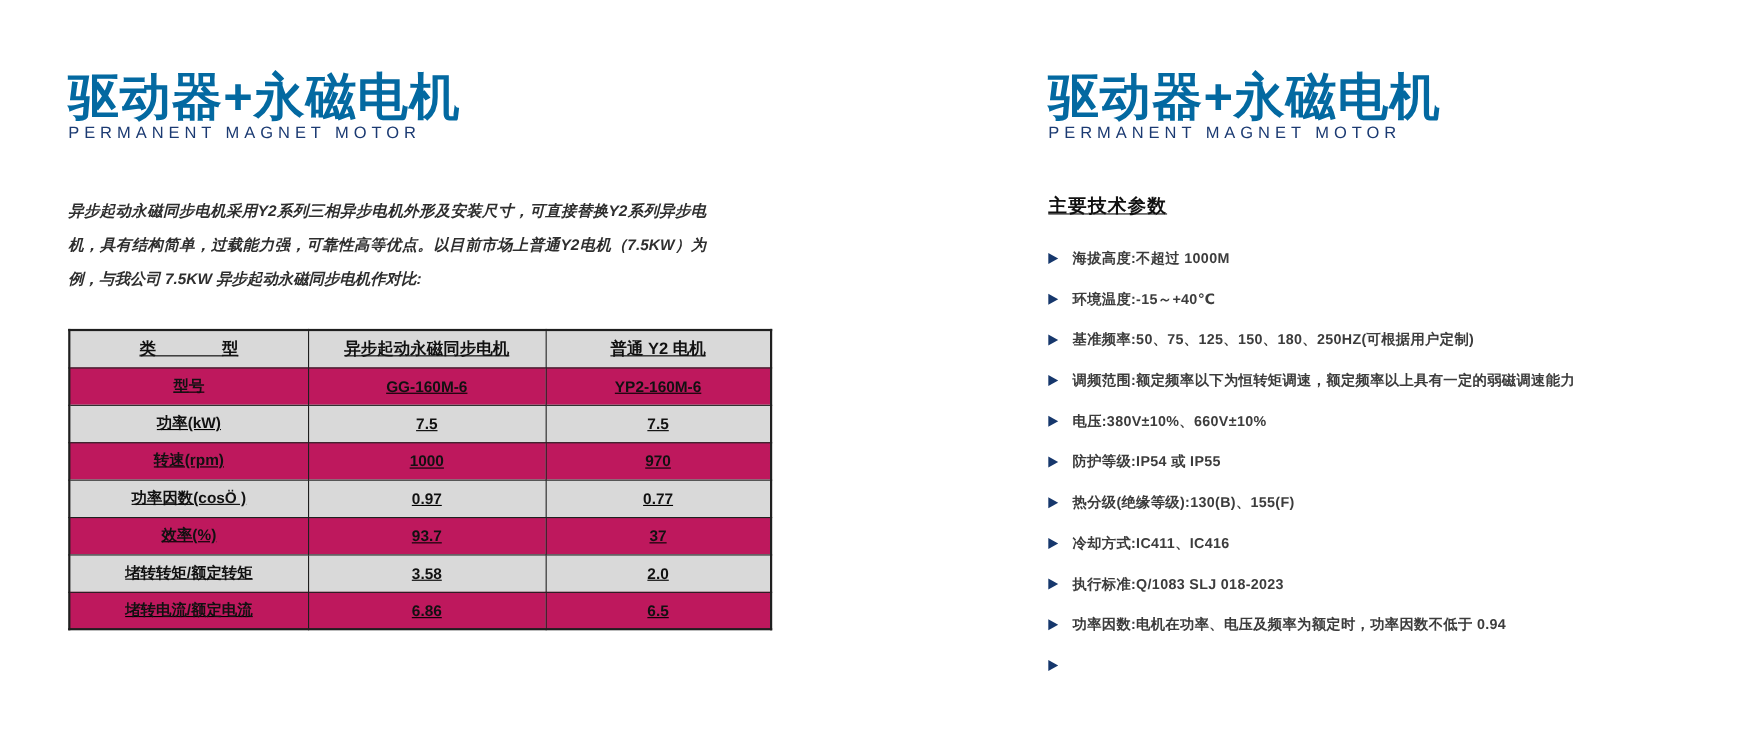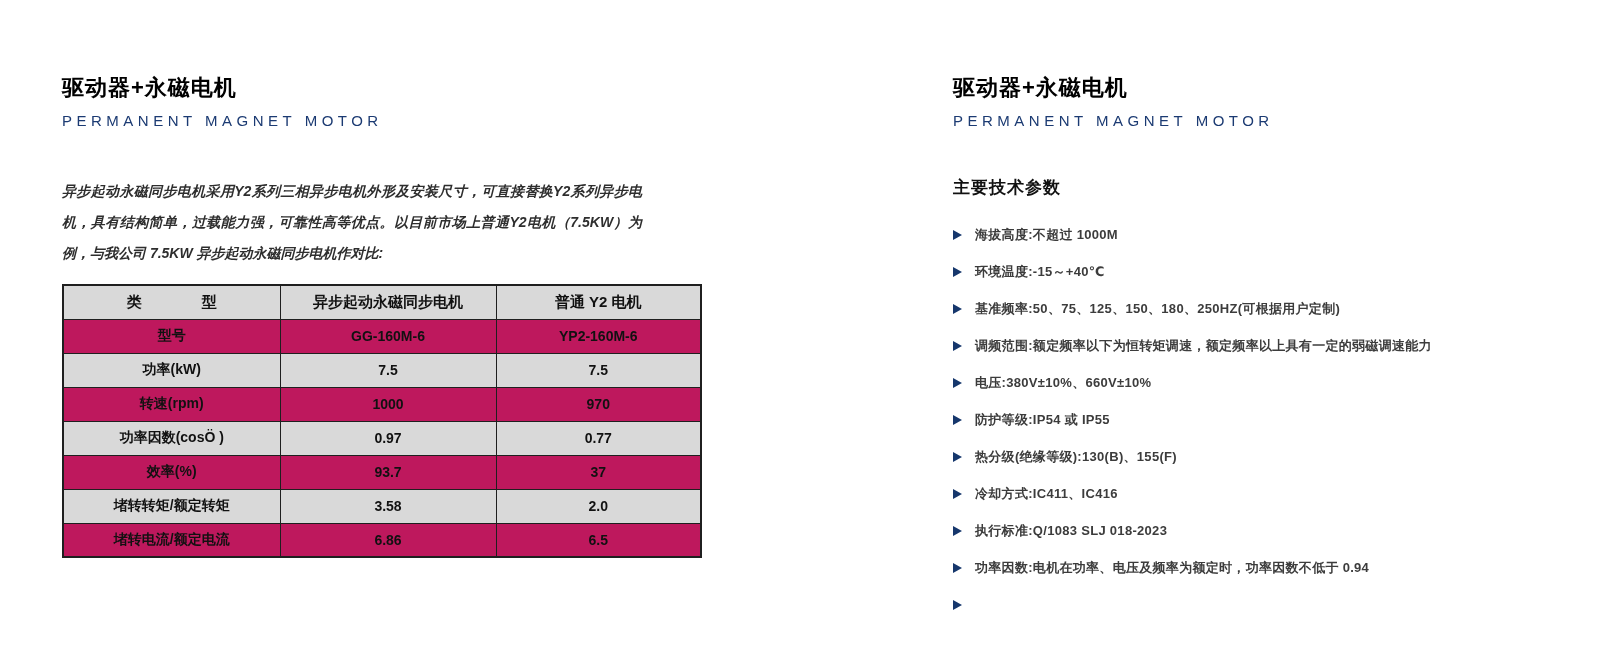--- a/index.html
+++ b/index.html
@@ -5,22 +5,22 @@
   * { margin: 0; padding: 0; box-sizing: border-box; }
   html, body { width: 1600px; height: 668px; background: #ffffff; overflow: hidden; }
   body { font-family: "Liberation Sans", "DejaVu Sans", sans-serif; position: relative; }
 
   
   .col-left  { position: absolute; left: 62px;  top: 70px; width: 650px; }
   .col-right { position: absolute; left: 953px; top: 70px; width: 630px; }
 
   
   .brand-title {
-    color: #000000;
-    font-size: 22px;
+    color: #0369a1;
+    font-size: 46px;
     font-weight: 800;
     letter-spacing: 1px;
     line-height: 36px;
     white-space: nowrap;
   }
   .brand-subtitle {
     color: #1b3a72;
     font-size: 15px;
     font-weight: 400;
     letter-spacing: 4.5px;
@@ -35,24 +35,25 @@
     font-size: 14px;
     font-weight: 700;
     color: #2e2e2e;
     line-height: 31px;
     text-align: justify;
     font-style: italic;
   }
 
   
   .cmp-table {
-    margin-top: 15px;
+    margin-top: 30px;
     width: 638px;
     border-collapse: collapse;
     table-layout: fixed;
+    text-decoration: underline;
   }
   .cmp-table th, .cmp-table td {
     border: 1px solid #1f1f1f;
     height: 34px;
     text-align: center;
     vertical-align: middle;
     color: #111111;
     background: #be185d;
   }
   .cmp-table { border: 2px solid #1f1f1f; }
@@ -65,20 +66,21 @@
   .cmp-table td.row-label { font-weight: 700; }
   .cmp-table tr.shaded td { background: #d9d9d9; }
 
   
   .section-heading {
     margin-top: 47px;
     font-size: 17px;
     font-weight: 800;
     color: #111111;
     letter-spacing: 1px;
+    text-decoration: underline;
   }
   .param-list {
     list-style: none;
     margin-top: 28px;
   }
   .param-item {
     display: flex;
     align-items: center;
     margin-bottom: 21px;
     height: 16px;

